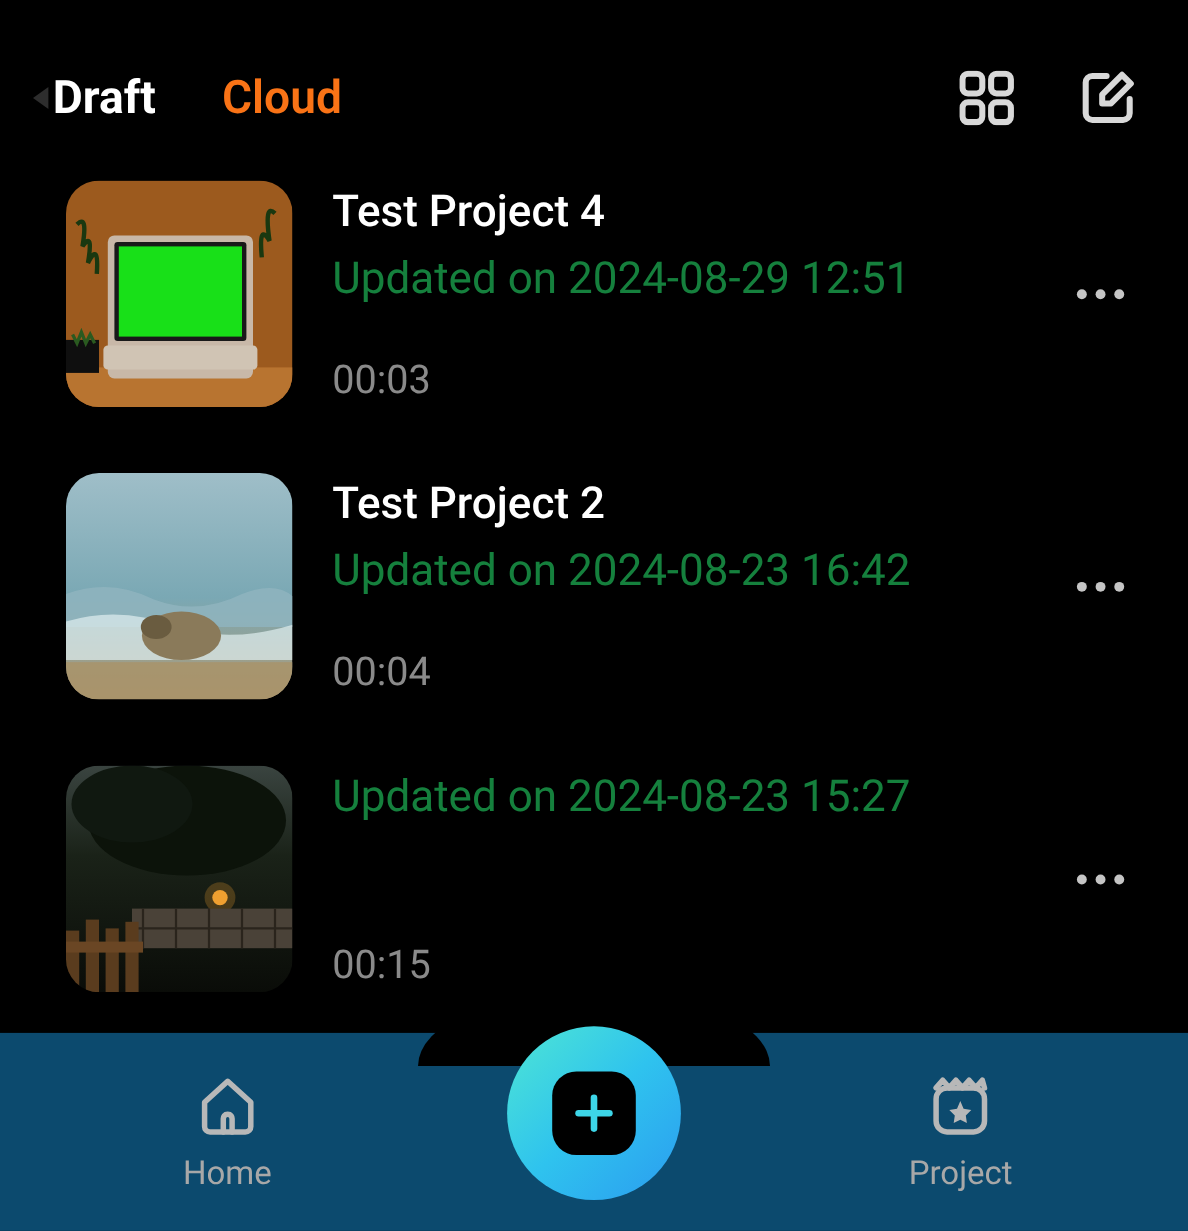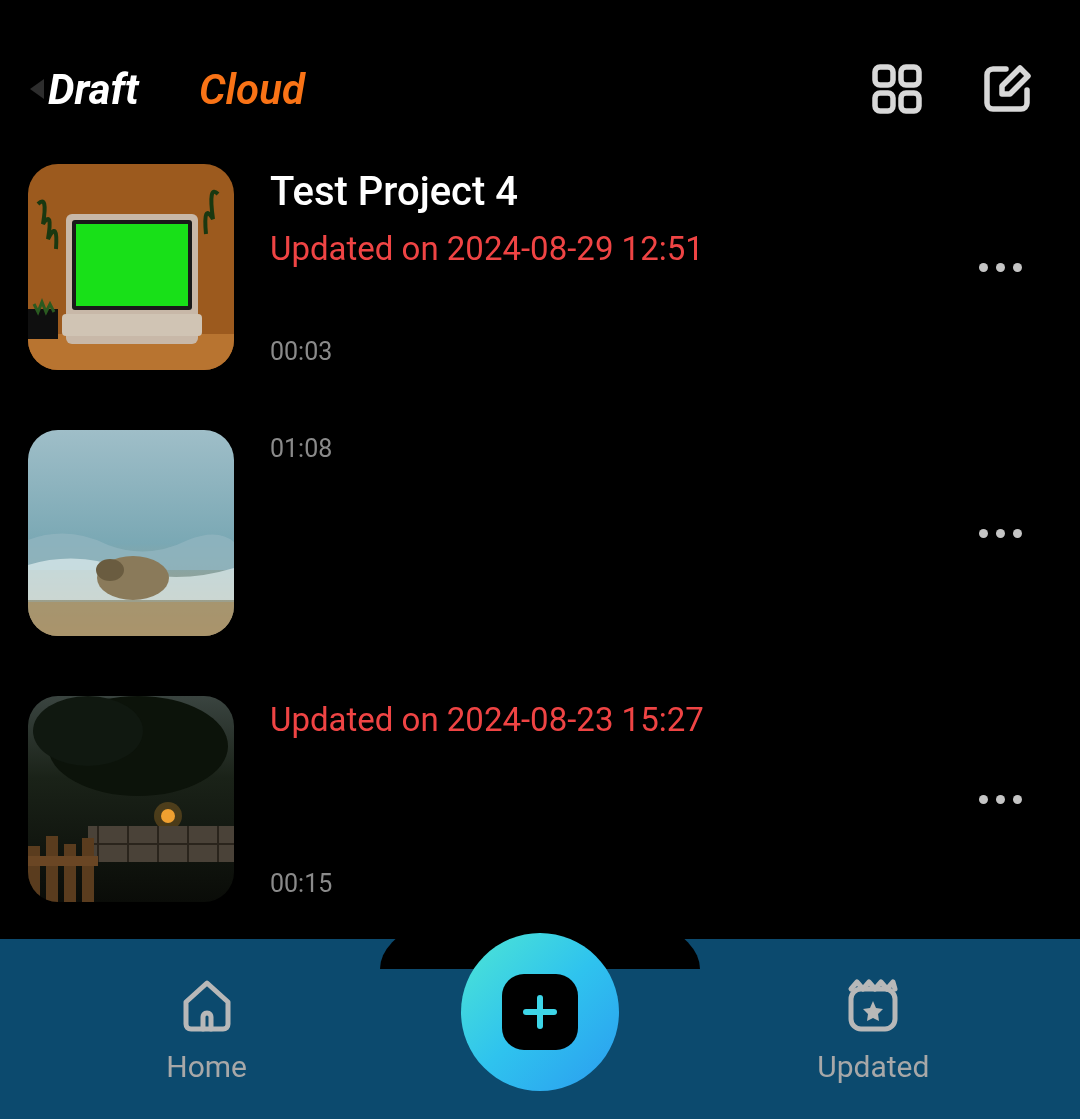--- a/index.html
+++ b/index.html
@@ -14,21 +14,20 @@
       font-family: -apple-system, BlinkMacSystemFont, "Segoe UI", Roboto, Helvetica, Arial, sans-serif;
       color: #ffffff;
       overflow: hidden;
       position: relative;
     }
     .header {
       display: flex;
       align-items: center;
       padding: 48px 48px 0 48px;
       height: 130px;
-      font-style: italic;
     }
     .tabs {
       display: flex;
       gap: 60px;
       flex: 1;
     }
     .tab {
       font-size: 42px;
       font-weight: 600;
       color: #f97316;
@@ -57,21 +56,21 @@
       gap: 60px;
       align-items: center;
     }
     .icon-btn {
       cursor: pointer;
       display: flex;
       align-items: center;
       justify-content: center;
     }
     .projects {
-      padding: 34px 48px 0 28px;
+      padding: 34px 48px 0 60px;
     }
     .project-item {
       display: flex;
       align-items: stretch;
       gap: 36px;
       margin-bottom: 60px;
       cursor: pointer;
     }
     .thumbnail {
       width: 206px;
@@ -88,25 +87,25 @@
       padding: 4px 0;
     }
     .project-top {}
     .project-title {
       font-size: 40px;
       font-weight: 500;
       color: #ffffff;
       margin-bottom: 14px;
     }
     .project-updated {
-      font-size: 33px;
-      color: #ef4444;
+      font-size: 40px;
+      color: #15803d;
     }
     .project-duration {
-      font-size: 25px;
+      font-size: 36px;
       color: #8a8a8a;
     }
     .more-btn {
       display: flex;
       align-items: center;
       padding-right: 10px;
       cursor: pointer;
     }
     .dots {
       display: flex;
@@ -256,21 +255,25 @@
         </defs>
         <rect width="206" height="206" fill="url(#sea)"></rect>
         <path d="M0 110 Q40 95 80 115 Q120 130 160 110 Q190 98 206 112 L206 140 L0 140 Z" fill="#8fb4be" opacity="0.85"></path>
         <path d="M0 135 Q50 120 100 140 Q150 155 206 138 L206 170 L0 170 Z" fill="#dfeef0" opacity="0.7"></path>
         <ellipse cx="105" cy="148" rx="36" ry="22" fill="#8a7a5a"></ellipse>
         <ellipse cx="82" cy="140" rx="14" ry="11" fill="#6a5c40"></ellipse>
         <rect x="0" y="172" width="206" height="34" fill="#a8936a" opacity="0.85"></rect>
       </svg>
     </div>
     <div class="project-info">
-      <div class="project-duration">01:08</div>
+      <div class="project-top">
+        <div class="project-title">Test Project 2</div>
+        <div class="project-updated">Updated on 2024-08-23 16:42</div>
+      </div>
+      <div class="project-duration">00:04</div>
     </div>
     <div class="more-btn">
       <div class="dots">
         <div class="dot"></div>
           <div class="dot"></div>
           <div class="dot"></div>
       </div>
     </div>
   </div>
 
@@ -330,21 +333,21 @@
     </svg>
     <div class="nav-label">Home</div>
   </div>
   <div style="width:200px"></div>
   <div class="nav-item">
     <svg width="60" height="60" viewBox="0 0 60 60" fill="none" stroke="#b8b8b8" stroke-width="5" stroke-linecap="round" stroke-linejoin="round">
       <rect x="8" y="14" width="44" height="40" rx="10"></rect>
       <path d="M8 14 L14 7 L20 14 L26 7 L32 14 L38 7 L44 14 L50 7 L52 14"></path>
       <path d="M30 26 L33 33 L40 34 L35 39 L36 46 L30 43 L24 46 L25 39 L20 34 L27 33 Z" fill="#b8b8b8" stroke-width="0"></path>
     </svg>
-    <div class="nav-label">Updated</div>
+    <div class="nav-label">Project</div>
   </div>
 </div>
 
 <div class="fab-container">
   <div class="fab">
     <div class="fab-inner">
       <svg width="44" height="44" viewBox="0 0 44 44">
         <line x1="22" y1="8" x2="22" y2="36" stroke="#3dd6e8" stroke-width="6" stroke-linecap="round"></line>
         <line x1="8" y1="22" x2="36" y2="22" stroke="#3dd6e8" stroke-width="6" stroke-linecap="round"></line>
       </svg>

